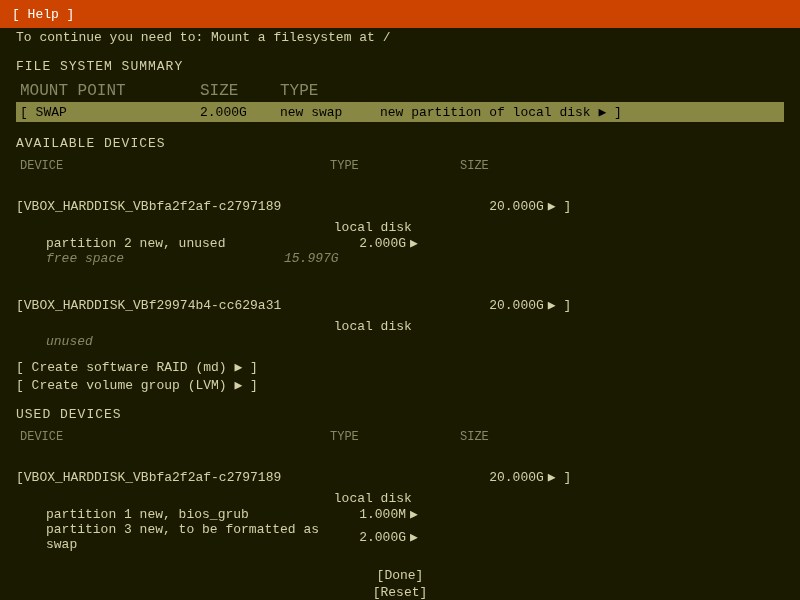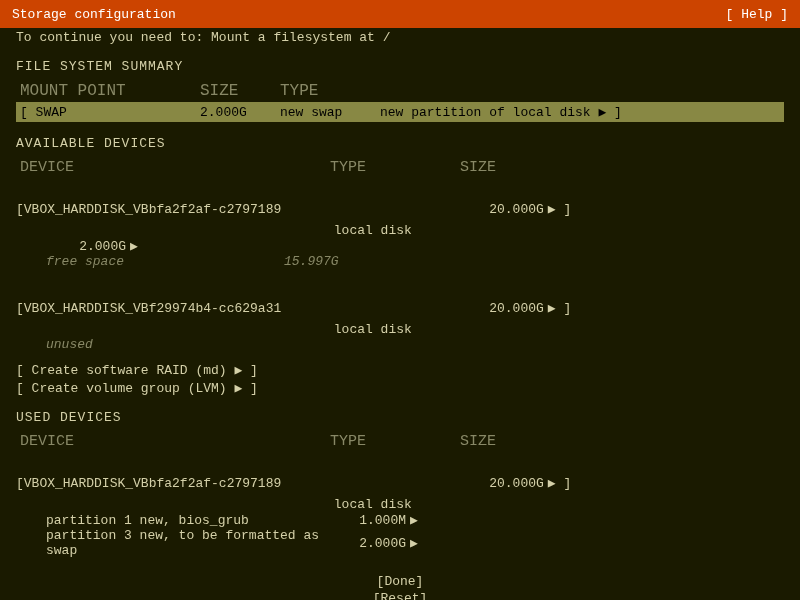--- a/index.html
+++ b/index.html
@@ -50,21 +50,21 @@
       margin-bottom: 12px;
     }
     .fs-row span { color: #d4d0a8; }
 
     .section-block { margin-bottom: 14px; }
 
     .device-header {
       display: grid;
       grid-template-columns: 310px 130px 120px;
       color: #888866;
-      font-size: 15px;
+      font-size: 12px;
       margin-bottom: 4px;
       padding-left: 4px;
     }
 
     .device-group {
       margin-bottom: 10px;
     }
 
     .device-main-row {
       display: flex;
@@ -145,21 +145,20 @@
     .highlight-row {
       background: #888844;
       color: #000000;
     }
     .highlight-row span { color: #000000; }
   </style>
 </head>
 <body>
 
 <div id="titlebar">
-  <span>Storage configuration</span>
   <span>[ Help ]</span>
 </div>
 
 <div id="content">
   <div class="instruction">To continue you need to: Mount a filesystem at /</div>
 
   <div class="section-block">
     <div class="section-header">FILE SYSTEM SUMMARY</div>
     <div class="table-header">
       <span>MOUNT POINT</span>
@@ -184,20 +183,21 @@
 
     <div class="device-group">
       <div class="device-main-row">
         <span>[ </span>
         <span class="device-name-col">VBOX_HARDDISK_VBbfa2f2af-c2797189</span>
         <span class="device-type-col">local disk</span>
         <span class="device-size-col">20.000G</span>
         <span class="device-arrow"> ▶ ]</span>
       </div>
       <div class="sub-row">
+        <span class="sub-name">partition 2  new, unused</span>
         <span class="sub-size">2.000G</span>
         <span class="device-arrow"> ▶</span>
       </div>
       <div class="free-space">free space<span style="padding-left:160px">15.997G</span></div>
     </div>
 
     <div class="device-group">
       <div class="device-main-row">
         <span>[ </span>
         <span class="device-name-col">VBOX_HARDDISK_VBf29974b4-cc629a31</span>

